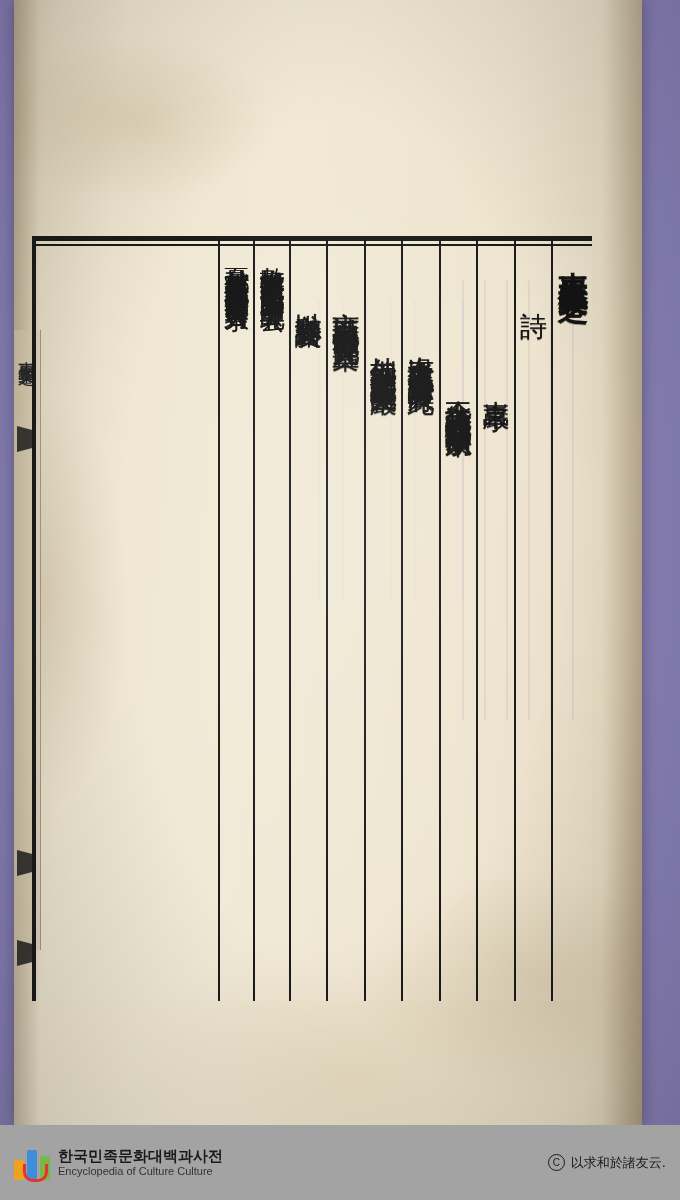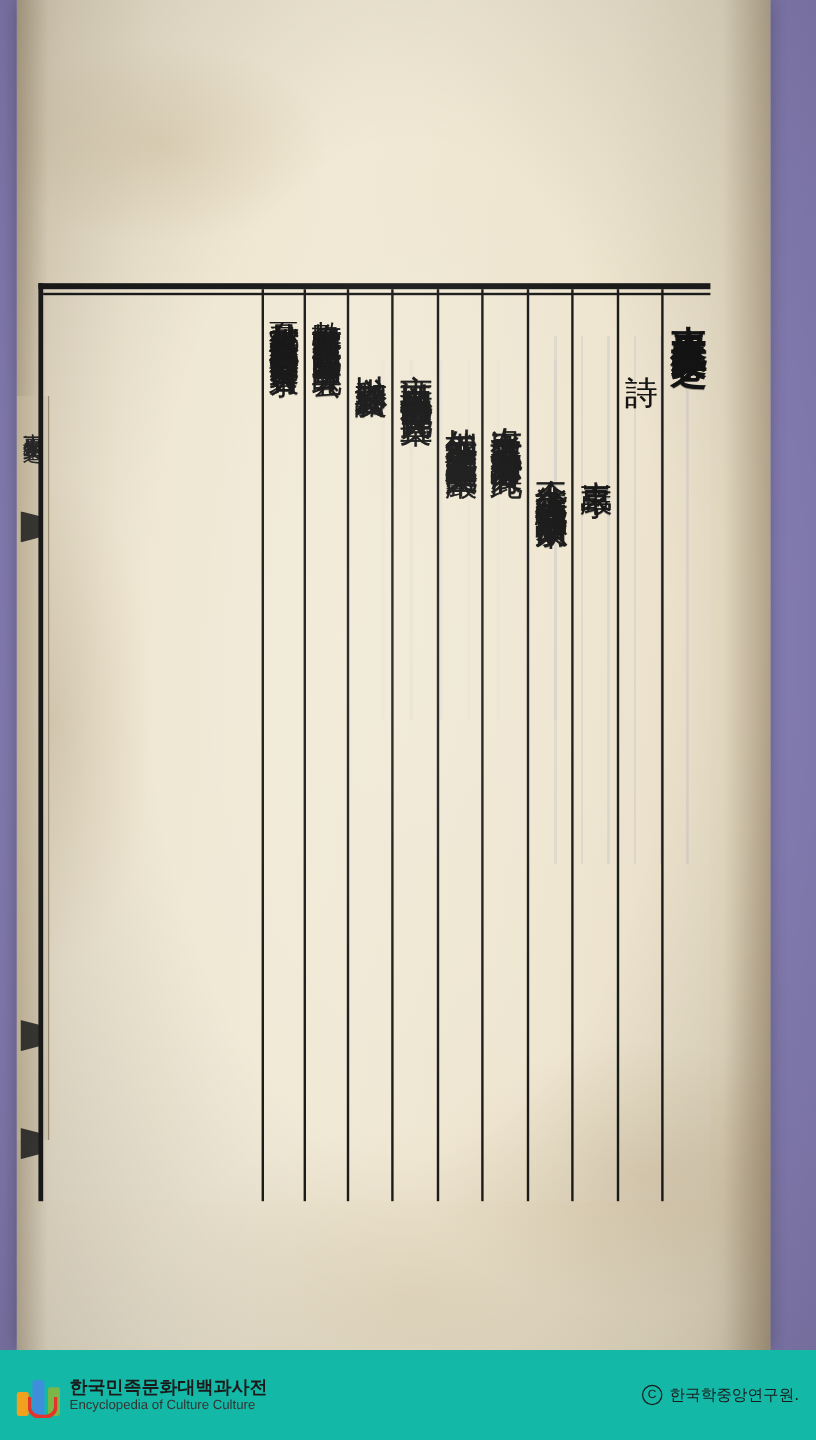--- a/index.html
+++ b/index.html
@@ -204,21 +204,21 @@
   #edge-mark-2 { top: 520px; }
   #edge-mark-3 { top: 610px; }
 
   
   #footer-bar {
     position: absolute;
     left: 0;
     bottom: 0;
     width: 680px;
     height: 75px;
-    background: #14b8a6;
+    background: #a3a3a3;
     display: flex;
     align-items: center;
     justify-content: space-between;
     padding: 0 14px;
     box-sizing: border-box;
   }
   #footer-left {
     display: flex;
     align-items: center;
     gap: 8px;
@@ -364,15 +364,15 @@
       <div class="bar b3"></div>
       <div class="u"></div>
     </div>
     <div id="footer-titles">
       <div id="footer-title-ko">한국민족문화대백과사전</div>
       <div id="footer-title-en">Encyclopedia of Culture Culture</div>
     </div>
   </div>
   <div id="footer-right">
     <span id="copyright-icon">C</span>
-    <span>한국학중앙연구원.</span>
+    <span>以求和於諸友云.</span>
   </div>
 </div>
 
 </body></html>

